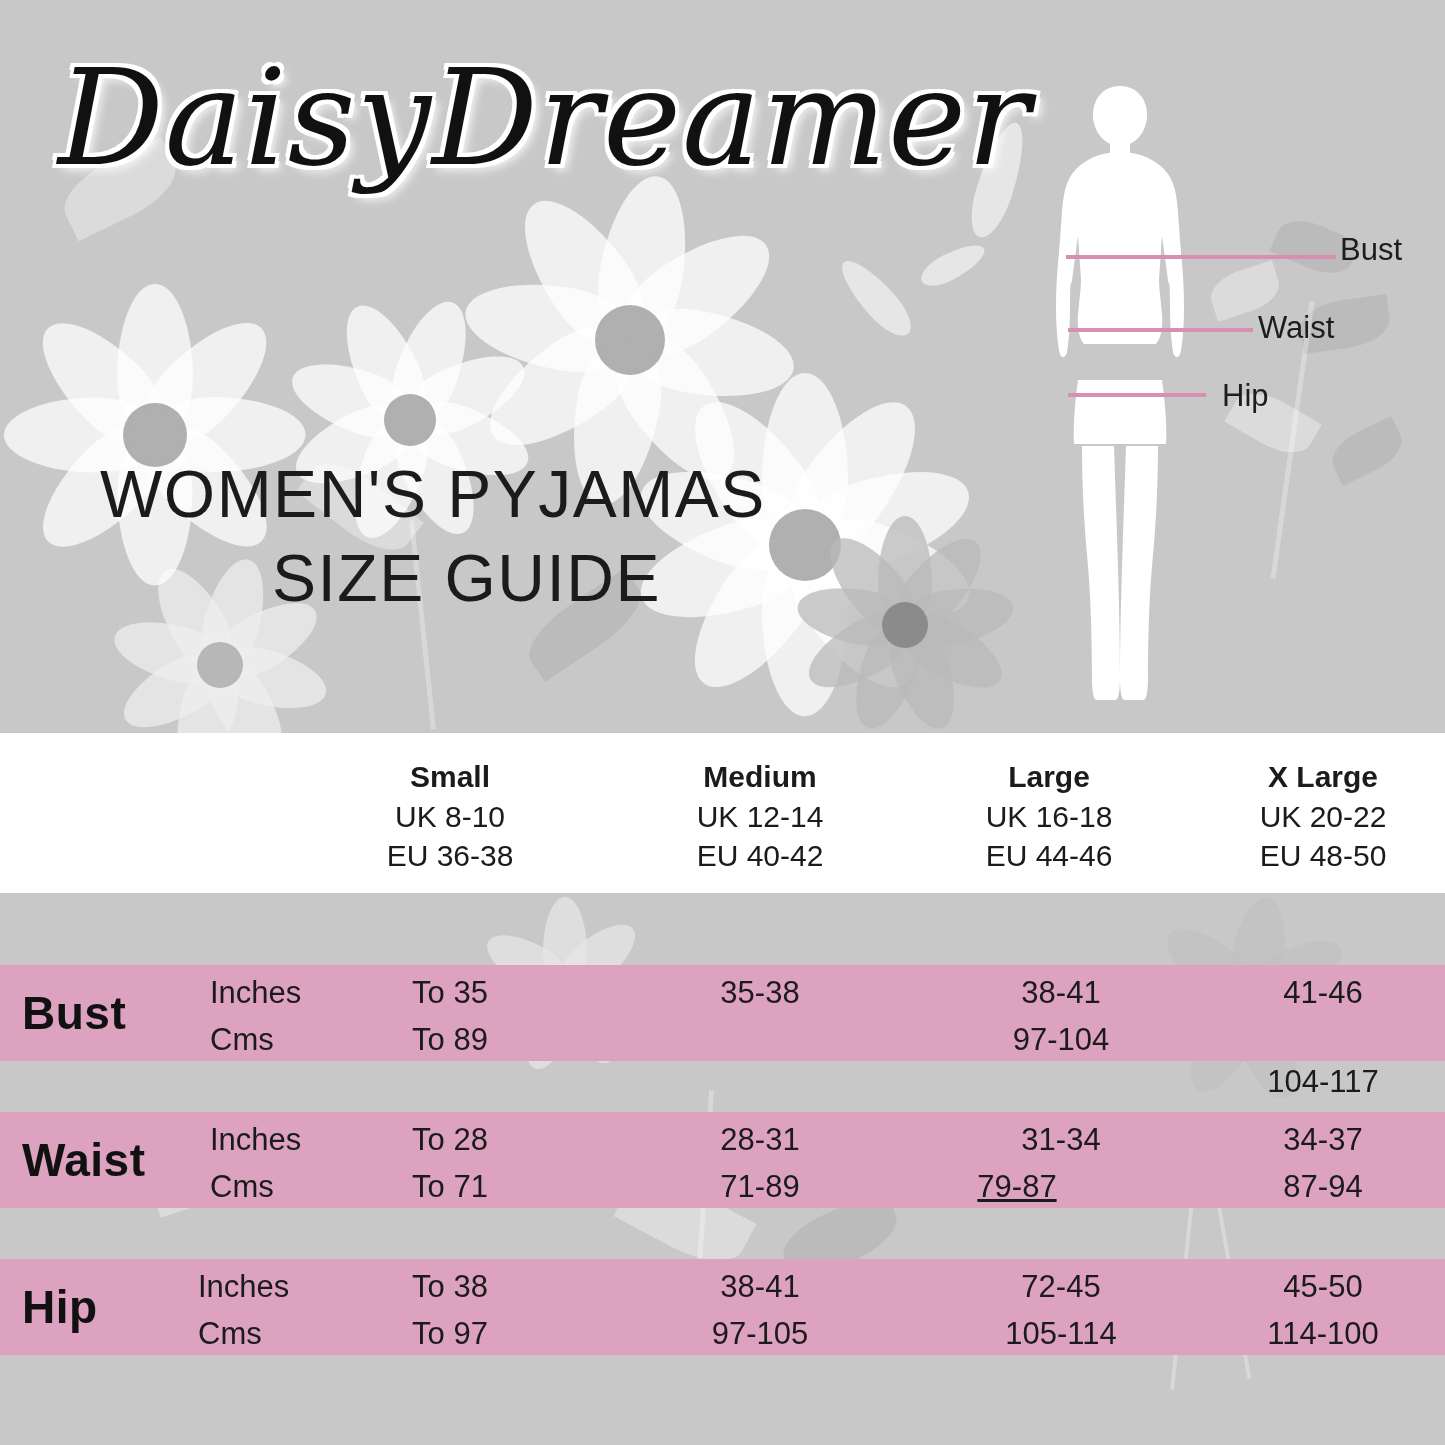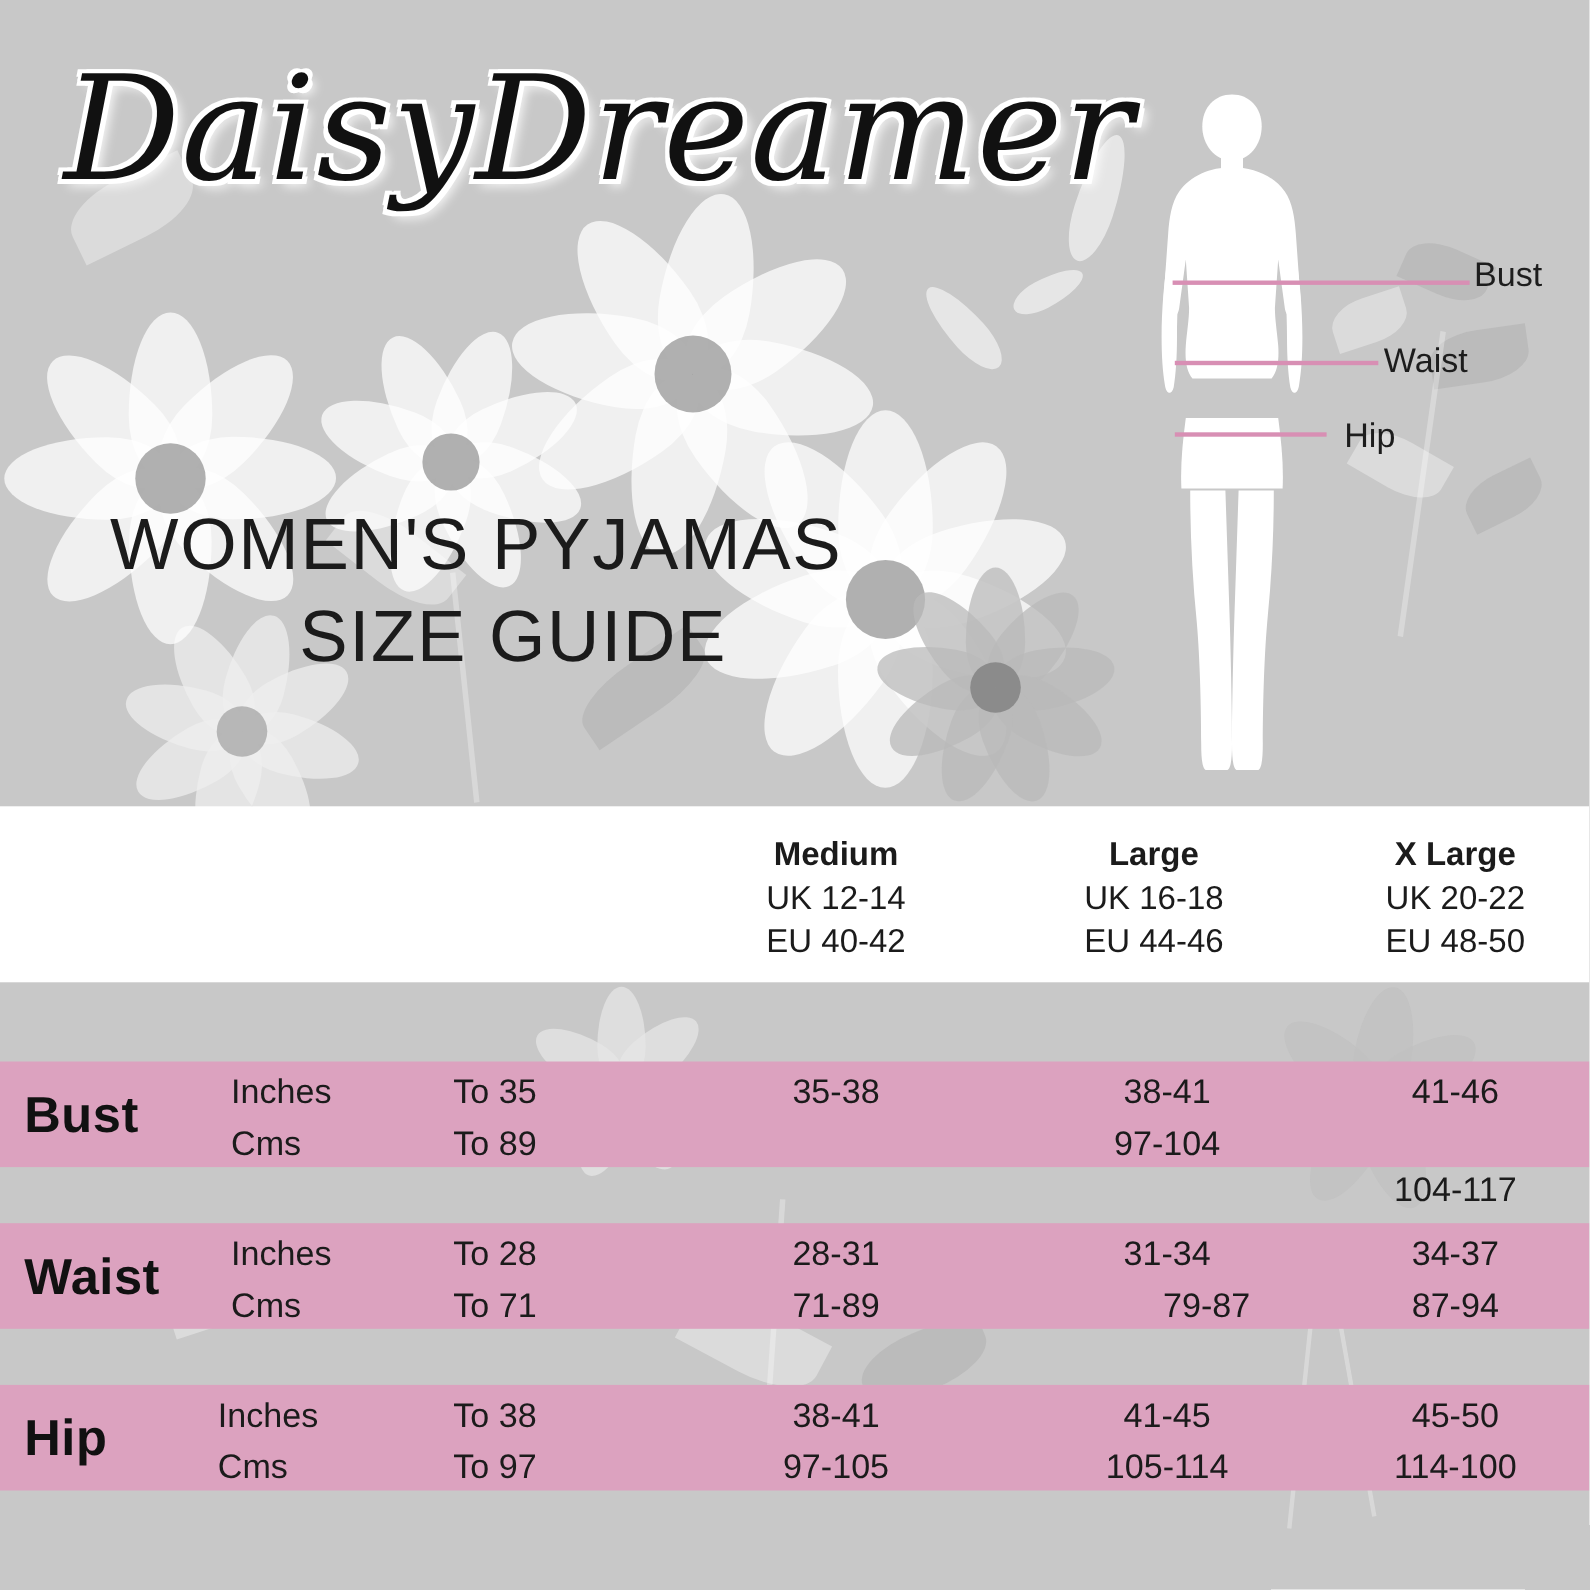--- a/index.html
+++ b/index.html
@@ -320,20 +320,25 @@
     <div class="measure-line" style="left:46px;top:175px;width:270px;"></div>
     <div class="measure-line" style="left:48px;top:248px;width:185px;"></div>
     <div class="measure-line" style="left:48px;top:313px;width:138px;"></div>
   </div>
 
   <div class="measure-label" style="left:1340px;top:232px;">Bust</div>
   <div class="measure-label" style="left:1258px;top:310px;">Waist</div>
   <div class="measure-label" style="left:1222px;top:378px;">Hip</div>
 
   <div class="size-band">
+    <div class="size-col" style="left:330px;width:240px;">
+      <div class="nm">Small</div>
+      <div>UK 8-10</div>
+      <div>EU 36-38</div>
+    </div>
     <div class="size-col" style="left:640px;width:240px;">
       <div class="nm">Medium</div>
       <div>UK 12-14</div>
       <div>EU 40-42</div>
     </div>
     <div class="size-col" style="left:936px;width:226px;">
       <div class="nm">Large</div>
       <div>UK 16-18</div>
       <div>EU 44-46</div>
     </div>
@@ -359,29 +364,29 @@
   <div class="pink-band" style="top:1112px;"></div>
   <div class="row-name" style="top:1133px;">Waist</div>
   <div class="unit" style="left:210px;top:1122px;">Inches</div>
   <div class="unit" style="left:210px;top:1169px;">Cms</div>
   <div class="cell" style="left:330px;top:1122px;width:240px;">To 28</div>
   <div class="cell" style="left:640px;top:1122px;width:240px;">28-31</div>
   <div class="cell" style="left:948px;top:1122px;width:226px;">31-34</div>
   <div class="cell" style="left:1215px;top:1122px;width:216px;">34-37</div>
   <div class="cell" style="left:330px;top:1169px;width:240px;">To 71</div>
   <div class="cell" style="left:640px;top:1169px;width:240px;">71-89</div>
-  <div class="cell" style="left:984px;top:1169px;width:226px;">79-87</div>
+  <div class="cell" style="left:904px;top:1169px;width:226px;text-decoration:underline;">79-87</div>
   <div class="cell" style="left:1215px;top:1169px;width:216px;">87-94</div>
 
   <div class="pink-band" style="top:1259px;"></div>
   <div class="row-name" style="top:1280px;">Hip</div>
   <div class="unit" style="left:198px;top:1269px;">Inches</div>
   <div class="unit" style="left:198px;top:1316px;">Cms</div>
   <div class="cell" style="left:330px;top:1269px;width:240px;">To 38</div>
   <div class="cell" style="left:640px;top:1269px;width:240px;">38-41</div>
-  <div class="cell" style="left:948px;top:1269px;width:226px;">41-45</div>
+  <div class="cell" style="left:948px;top:1269px;width:226px;">72-45</div>
   <div class="cell" style="left:1215px;top:1269px;width:216px;">45-50</div>
   <div class="cell" style="left:330px;top:1316px;width:240px;">To 97</div>
   <div class="cell" style="left:640px;top:1316px;width:240px;">97-105</div>
   <div class="cell" style="left:948px;top:1316px;width:226px;">105-114</div>
   <div class="cell" style="left:1215px;top:1316px;width:216px;">114-100</div>
 
 </div>
 
 </body></html>

